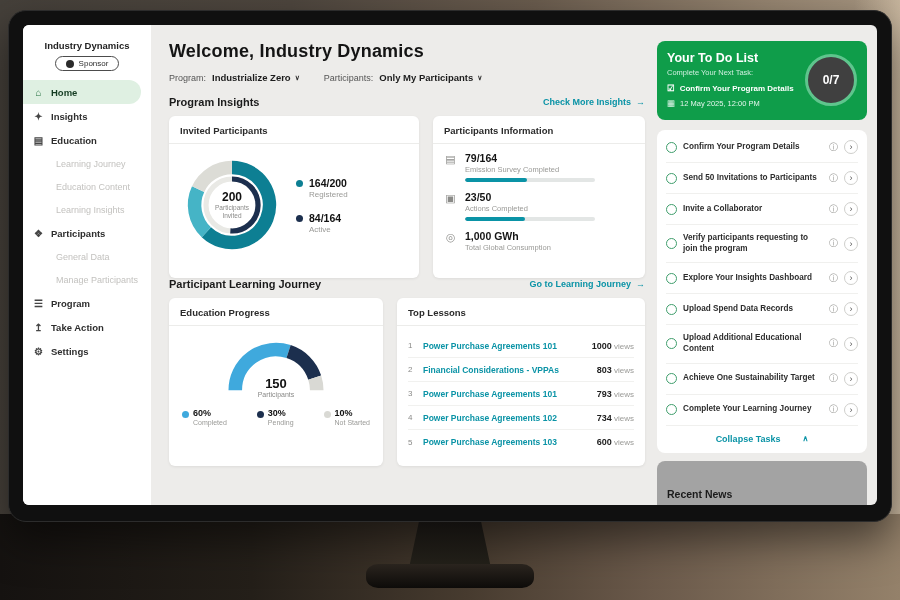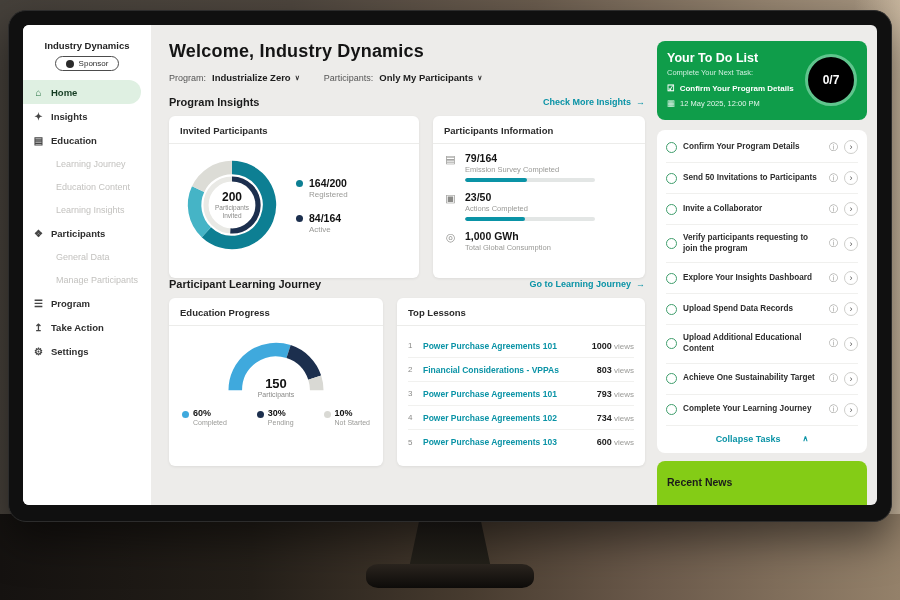--- a/index.html
+++ b/index.html
@@ -95,30 +95,30 @@
 
   
   .rightcol{width:220px;flex-shrink:0;padding:16px 10px 0 0;display:flex;flex-direction:column;}
   .todo-card{background:#0f9d4a;border-radius:8px;color:#fff;padding:10px 10px 12px;display:flex;gap:8px;align-items:flex-start;}
   .todo-left{flex:1;min-width:0;}
   .todo-title{font-size:12.5px;font-weight:bold;margin-bottom:3px;}
   .todo-sub{font-size:7.5px;color:#cdeedd;margin-bottom:6px;}
   .todo-next{display:flex;gap:5px;font-size:8px;font-weight:bold;align-items:center;margin-bottom:5px;}
   .todo-due{display:flex;gap:5px;font-size:7.5px;align-items:center;color:#e3f6ec;}
   .todo-ic{font-size:8.5px;flex-shrink:0;}
-  .todo-ring{width:52px;height:52px;border-radius:50%;background:#000000;border:3px solid #5fc58d;display:flex;align-items:center;justify-content:center;font-size:12px;font-weight:bold;flex-shrink:0;align-self:center;}
+  .todo-ring{width:52px;height:52px;border-radius:50%;background:#404040;border:3px solid #5fc58d;display:flex;align-items:center;justify-content:center;font-size:12px;font-weight:bold;flex-shrink:0;align-self:center;}
   .tasks-card{background:#fff;border-radius:8px;margin-top:10px;padding:2px 9px 4px;}
   .task-row{display:flex;align-items:center;gap:6px;padding:8px 0;border-bottom:1px solid #f0f0ee;cursor:pointer;}
   .task-check{width:11px;height:11px;border:1px solid #3f9e6c;border-radius:50%;flex-shrink:0;}
   .task-label{flex:1;font-size:8.2px;color:#2d2d2d;font-weight:bold;line-height:1.3;min-width:0;}
   .task-info{font-size:9px;color:#9a9a97;flex-shrink:0;}
   .task-go{width:14px;height:14px;border:1px solid #cfcfcc;border-radius:50%;display:flex;align-items:center;justify-content:center;font-size:9px;color:#555;flex-shrink:0;}
   .collapse{display:flex;justify-content:center;gap:22px;align-items:center;color:#0a93a6;font-size:9px;font-weight:bold;padding:8px 0 5px;cursor:pointer;}
   .cup{font-size:8px;}
-  .news-card{background:#84cc16;border-radius:8px 8px 0 0;margin-top:8px;padding:15px 10px;flex:1;}
+  .news-card{background:#a3a3a3;border-radius:8px 8px 0 0;margin-top:8px;padding:27px 10px;flex:1;}
   .news-title{font-size:10.5px;font-weight:bold;color:#1b1b1b;}
 </style>
 </head>
 <body>
 
 <div class="bg"></div>
 <div class="bg-right"></div>
 <div class="bg-bottom"></div>
 
 <div class="monitor">

